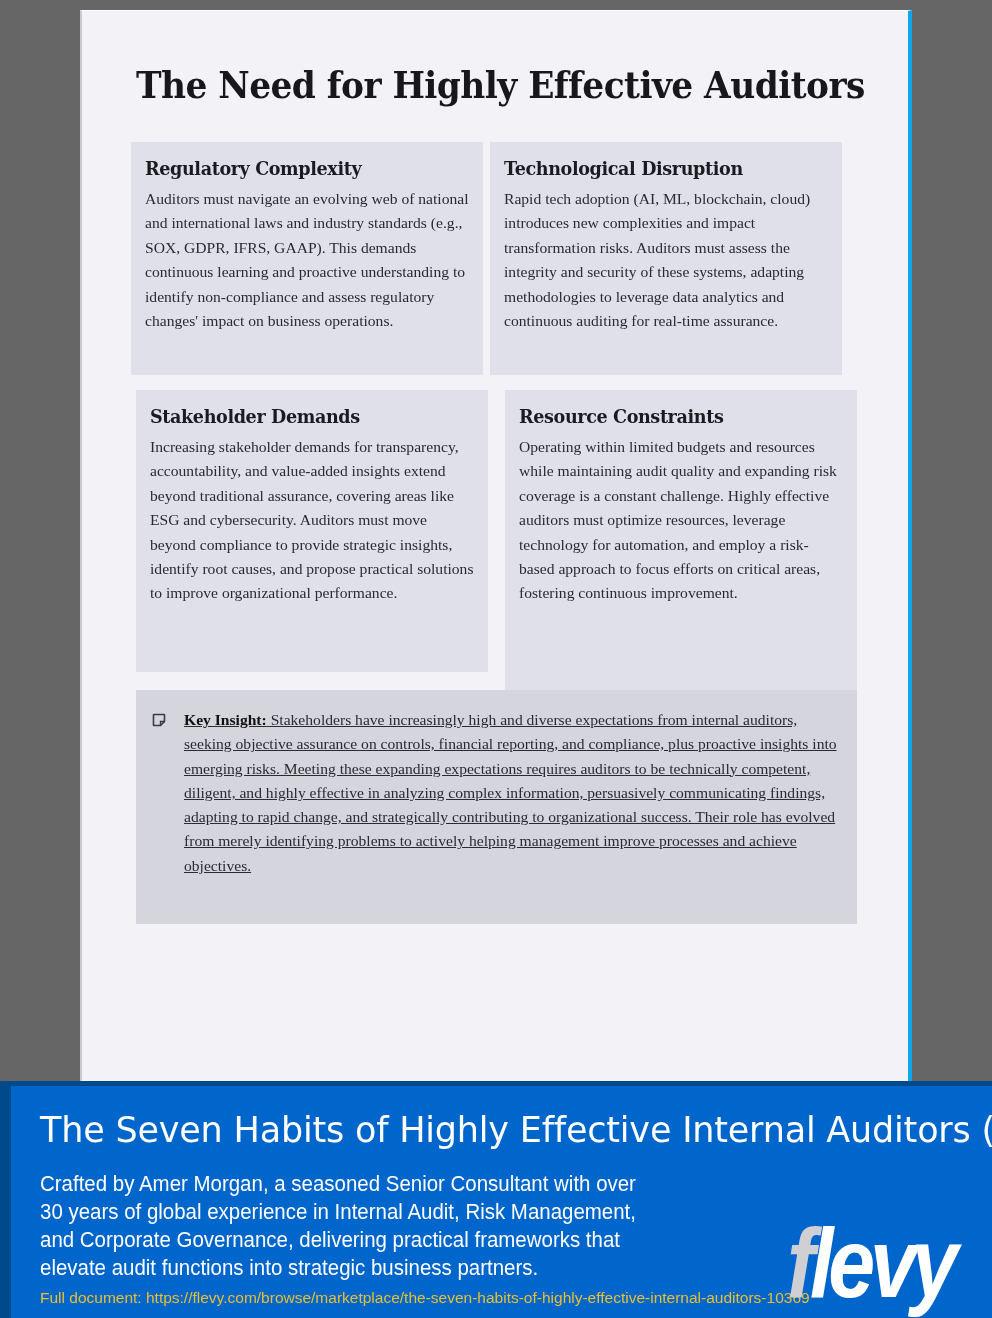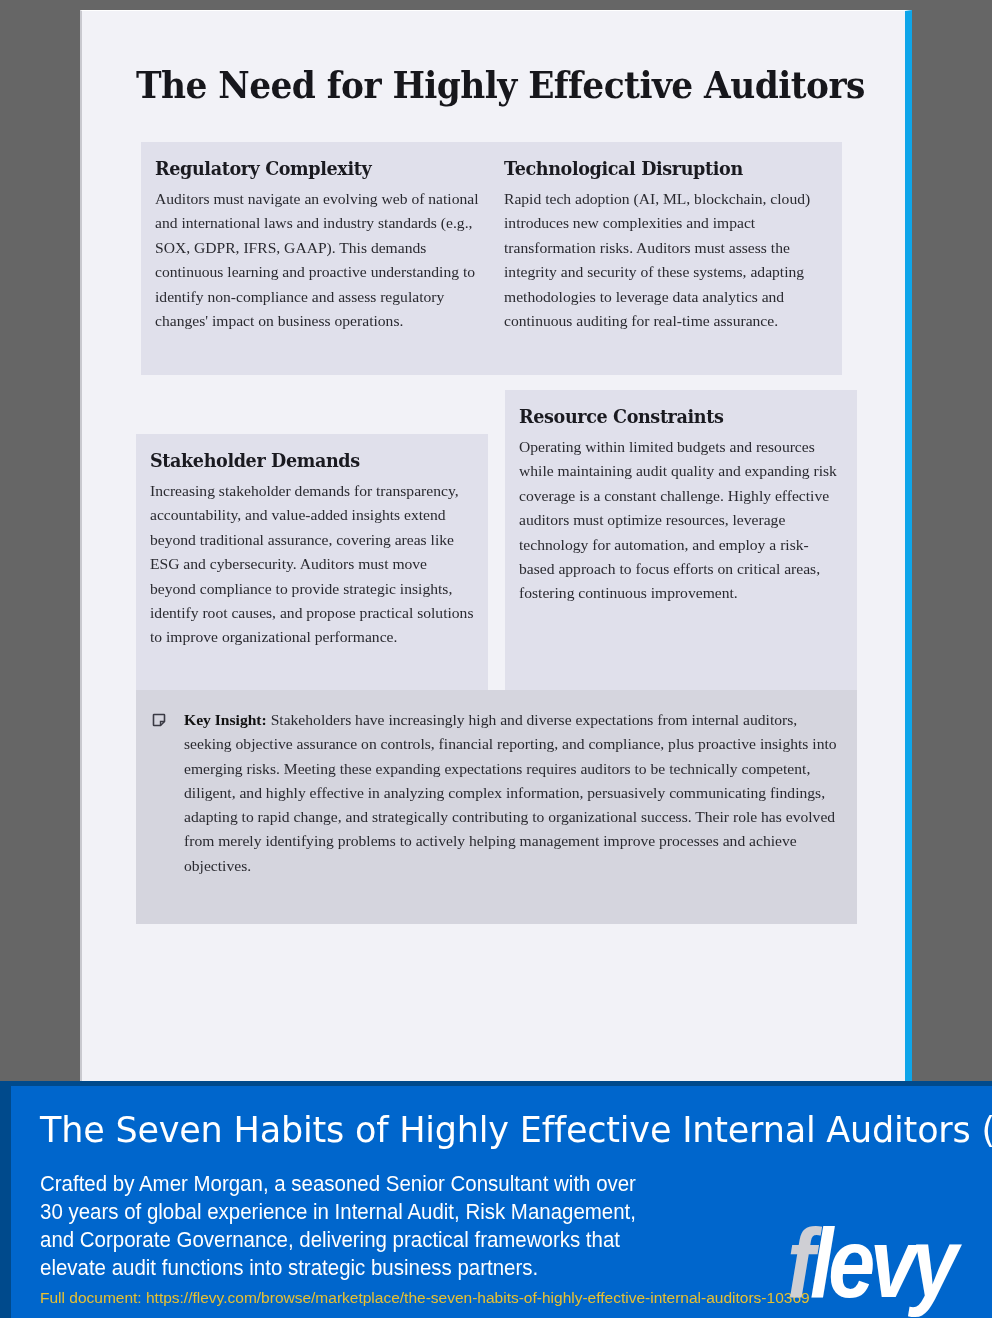--- a/index.html
+++ b/index.html
@@ -6,21 +6,21 @@
     body {
       width: 992px; height: 1318px; overflow: hidden;
       background: #666666; position: relative;
       font-family: "DejaVu Serif", serif;
     }
     .page {
       position: absolute; left: 80px; top: 10px;
       width: 832px; height: 1080px;
       background: #f2f2f7;
       border-left: 2px solid #c9c9cf;
-      border-right: 7px solid #0ea5e9;
+      border-right: 4px solid #0ea5e9;
       border-top: 1px solid #ffffff;
       box-sizing: border-box;
     }
     .page-title {
       position: absolute; left: 54px; top: 52px;
       margin: 0;
       font-family: "DejaVu Serif", serif;
       font-weight: bold; font-size: 37px; letter-spacing: -0.6px;
       color: #17171c;
       transform: scaleX(0.93); transform-origin: left top;
@@ -33,35 +33,35 @@
     .card h2 {
       margin: 0 0 8px 0;
       font-family: "DejaVu Serif", serif; font-weight: bold;
       font-size: 18.5px; color: #1a1a20; letter-spacing: -0.4px;
       transform: scaleX(0.95); transform-origin: left top; white-space: nowrap;
     }
     .card p {
       margin: 0; font-family: "Liberation Serif", serif;
       font-size: 15.6px; line-height: 24.4px; color: #2a2a30;
     }
-    .c1 { left: 59px; top: 131px; width: 352px; height: 233px; }
+    .c1 { left: 49px; top: 131px; width: 352px; height: 233px; }
     .c2 { left: 408px; top: 131px; width: 352px; height: 233px; }
-    .c3 { left: 54px; top: 379px; width: 352px; height: 282px; margin-top: 44px; }
+    .c3 { left: 54px; top: 379px; width: 352px; height: 282px; }
     .c4 { left: 423px; top: 379px; width: 352px; height: 351px; }
     .insight {
       position: absolute; left: 54px; top: 679px; width: 721px; height: 234px;
       background: #d5d5de; box-sizing: border-box;
       padding: 18px 14px 0 48px;
     }
     .insight .note-icon {
       position: absolute; left: 16px; top: 23px; width: 14px; height: 14px;
     }
     .insight p {
       margin: 0; font-family: "Liberation Serif", serif;
-      font-size: 15.6px; line-height: 24.3px; color: #2a2a30;
+      font-size: 15.6px; line-height: 24.3px; color: #2a2a30; text-decoration: underline;
     }
     .insight b { color: #111; }
 
     .banner {
       position: absolute; left: 0; top: 1081px; width: 992px; height: 237px;
       background: #0066cc; border-top: 5px solid #004a8c; border-left: 11px solid #004a8c;
       box-sizing: border-box; overflow: hidden;
     }
     .banner-title {
       position: absolute; left: 29px; top: 24px; white-space: nowrap;

